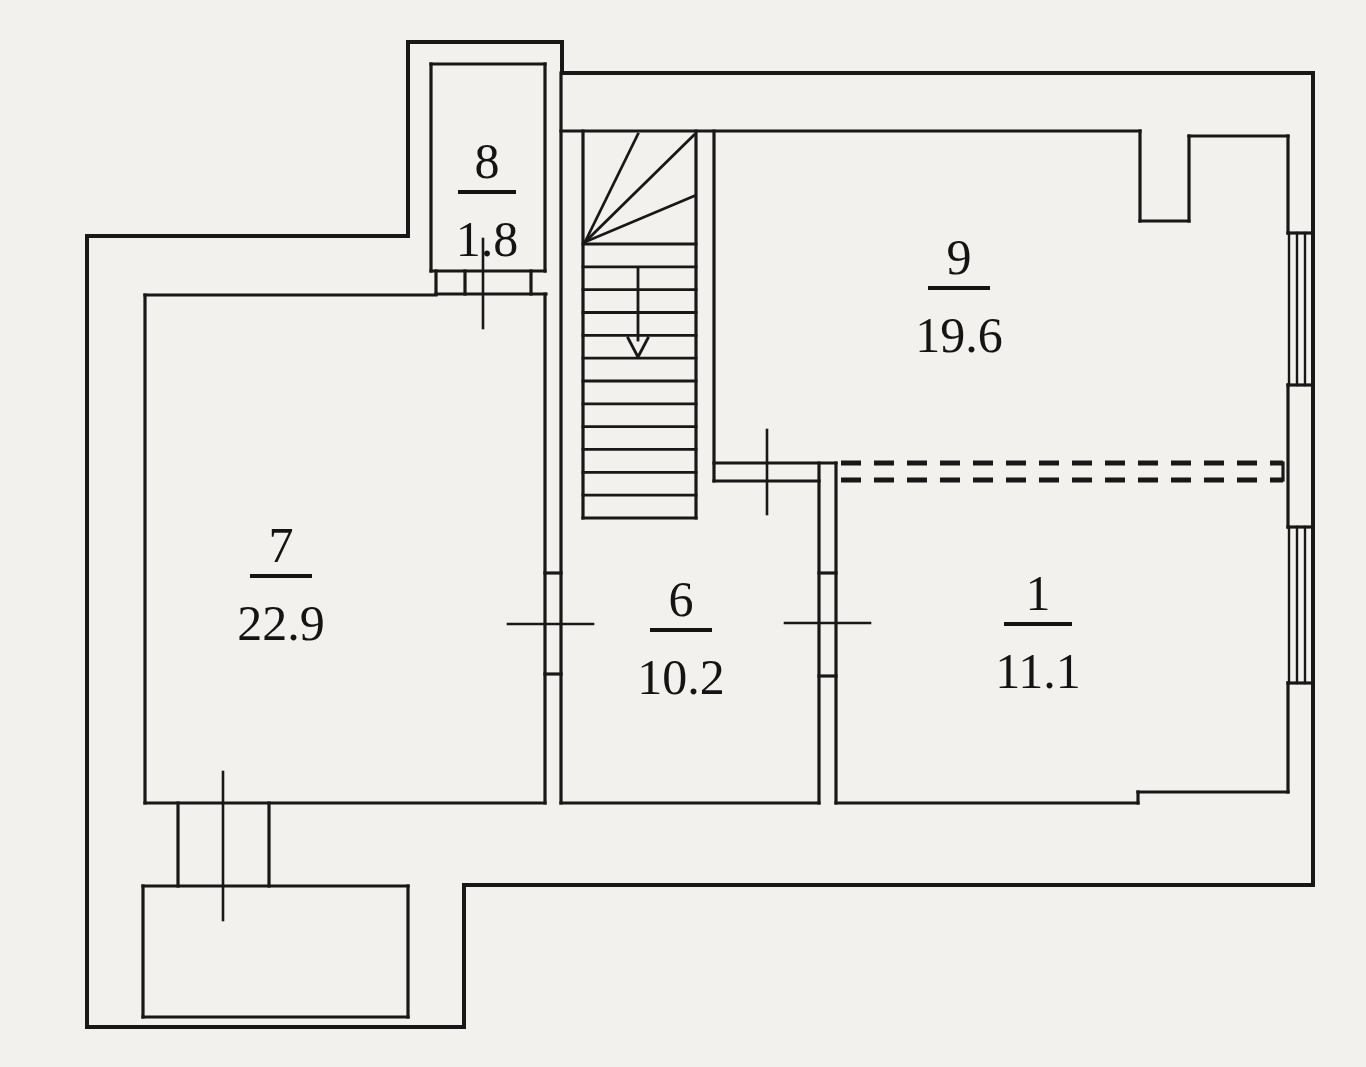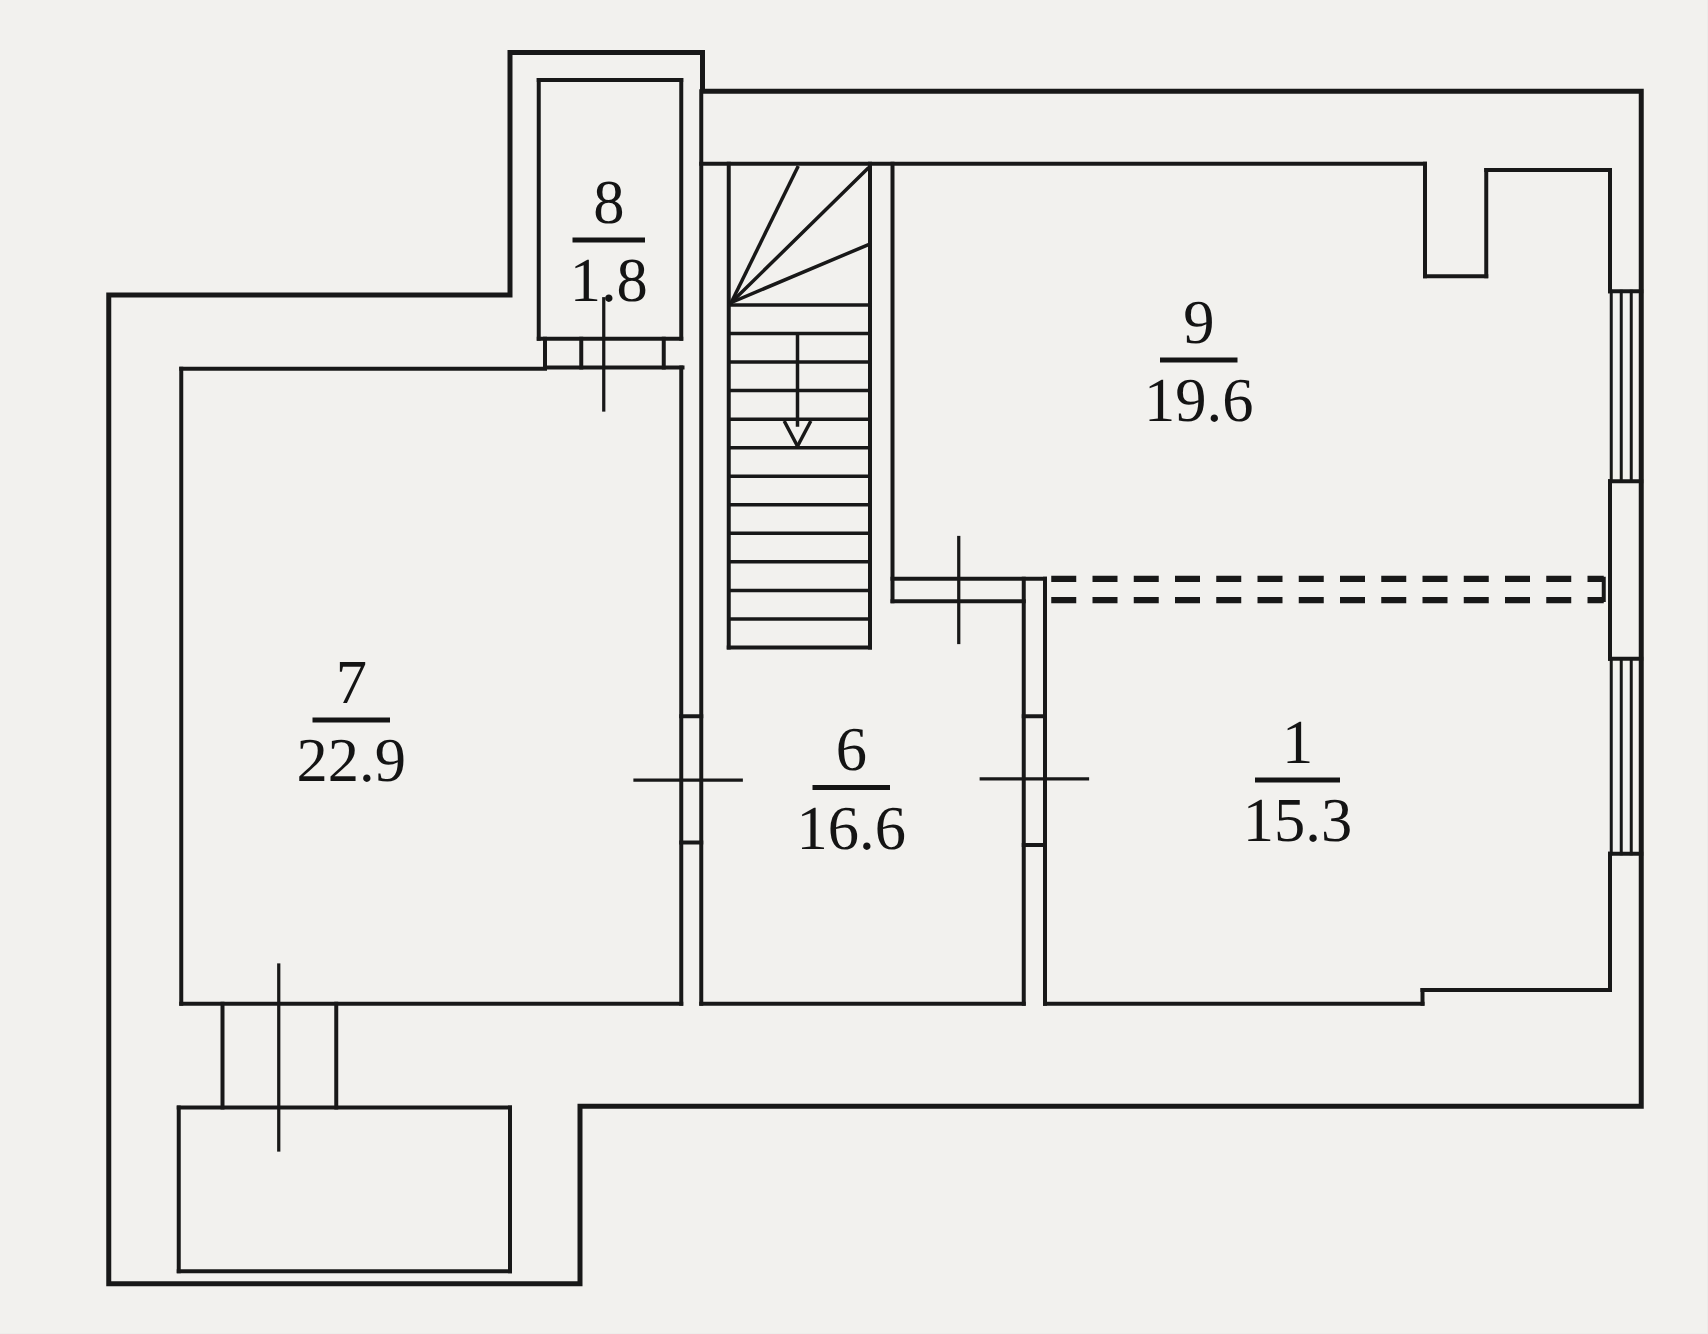--- a/index.html
+++ b/index.html
@@ -41,21 +41,21 @@
     position: absolute;
     left: 50%;
     top: 0;
     transform: translateX(-50%);
     height: 4px;
     background: #141414;
   }
   .room-label .area {
     position: absolute;
     left: 50%;
-    top: 9px;
+    top: 24px;
     transform: translateX(-50%);
   }
 </style>
 </head>
 <body>
 
 <div class="plan-page">
 
   <svg id="plan-svg" viewBox="0 0 1366 1067" xmlns="http://www.w3.org/2000/svg">
       <g stroke="#181818" stroke-width="4" fill="none" stroke-linecap="square">
@@ -152,21 +152,21 @@
       </g>
       <g stroke="#181818" stroke-width="5" fill="none" stroke-linecap="butt" stroke-dasharray="20 13">
         <line x1="841" y1="463" x2="1283" y2="463"></line>
         <line x1="841" y1="480" x2="1283" y2="480"></line>
       </g>
     </svg>
 
   <div class="room-label" style="left: 681px; top: 628px;">
     <span class="num">6</span>
     <span class="bar" style="width: 62px;"></span>
-    <span class="area">16.6</span>
+    <span class="area">10.2</span>
   </div>
 
   <div class="room-label" style="left: 281px; top: 574px;">
     <span class="num">7</span>
     <span class="bar" style="width: 62px;"></span>
     <span class="area">22.9</span>
   </div>
 
   <div class="room-label" style="left: 487px; top: 190px;">
     <span class="num">8</span>
@@ -176,16 +176,16 @@
 
   <div class="room-label" style="left: 959px; top: 286px;">
     <span class="num">9</span>
     <span class="bar" style="width: 62px;"></span>
     <span class="area">19.6</span>
   </div>
 
   <div class="room-label" style="left: 1038px; top: 622px;">
     <span class="num">1</span>
     <span class="bar" style="width: 68px;"></span>
-    <span class="area">15.3</span>
+    <span class="area">11.1</span>
   </div>
 
 </div>
 
 </body></html>

